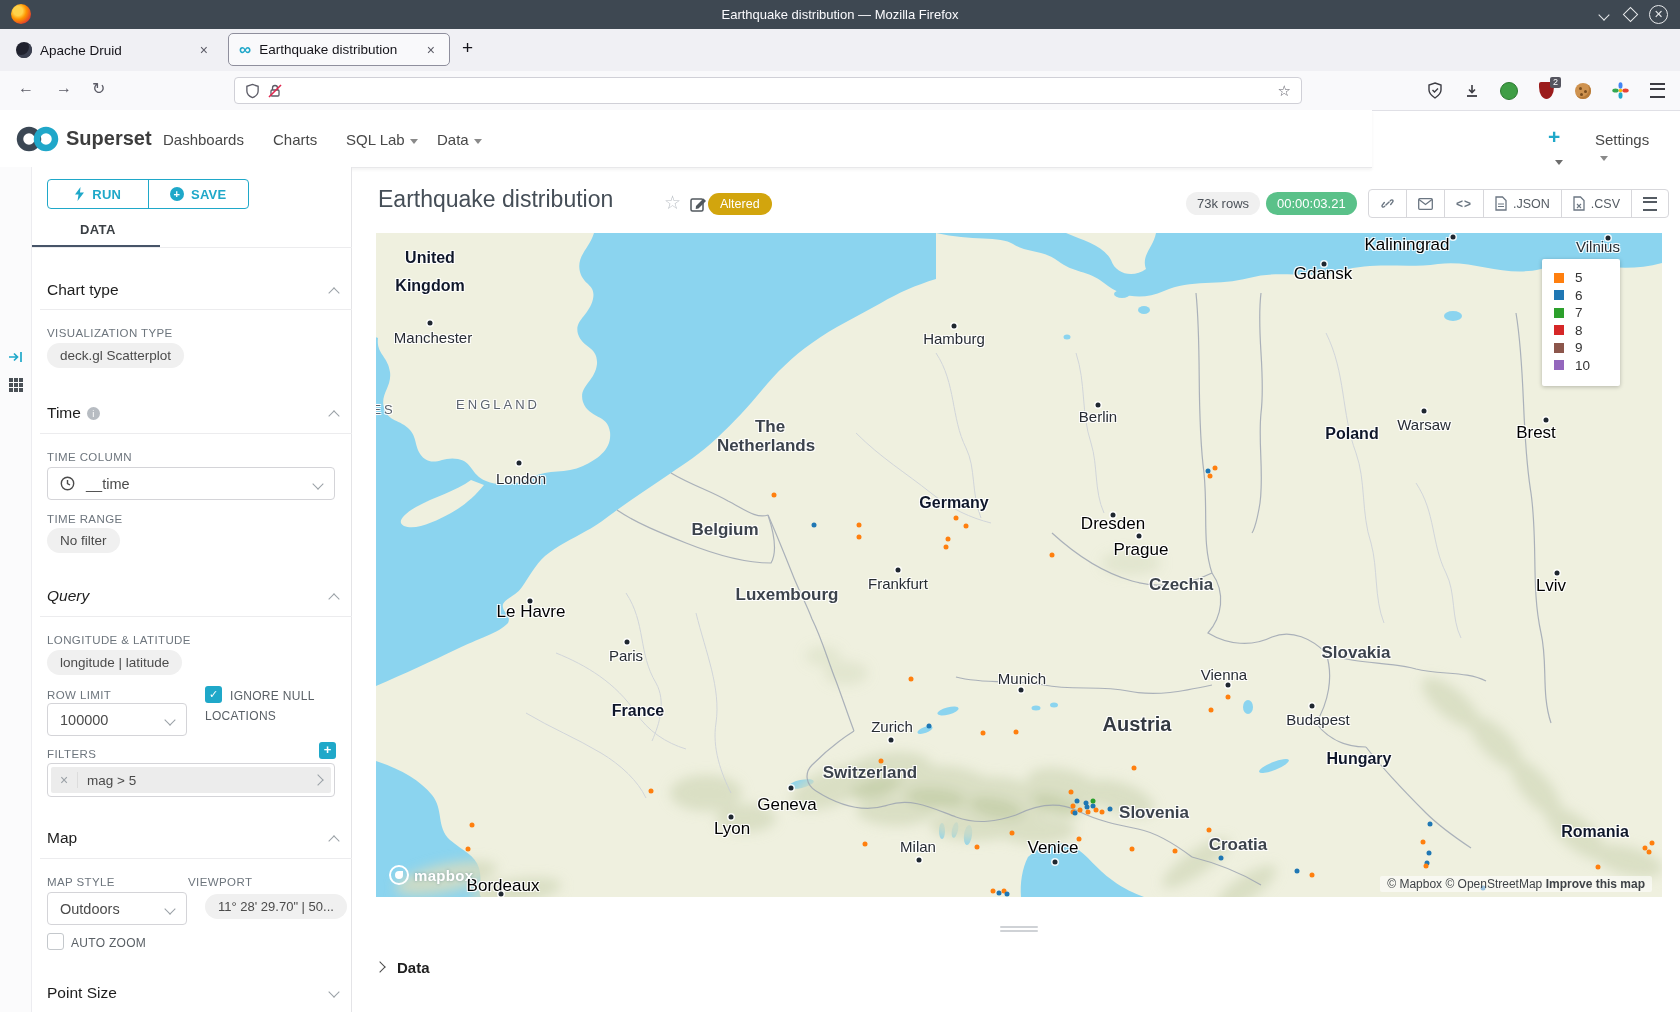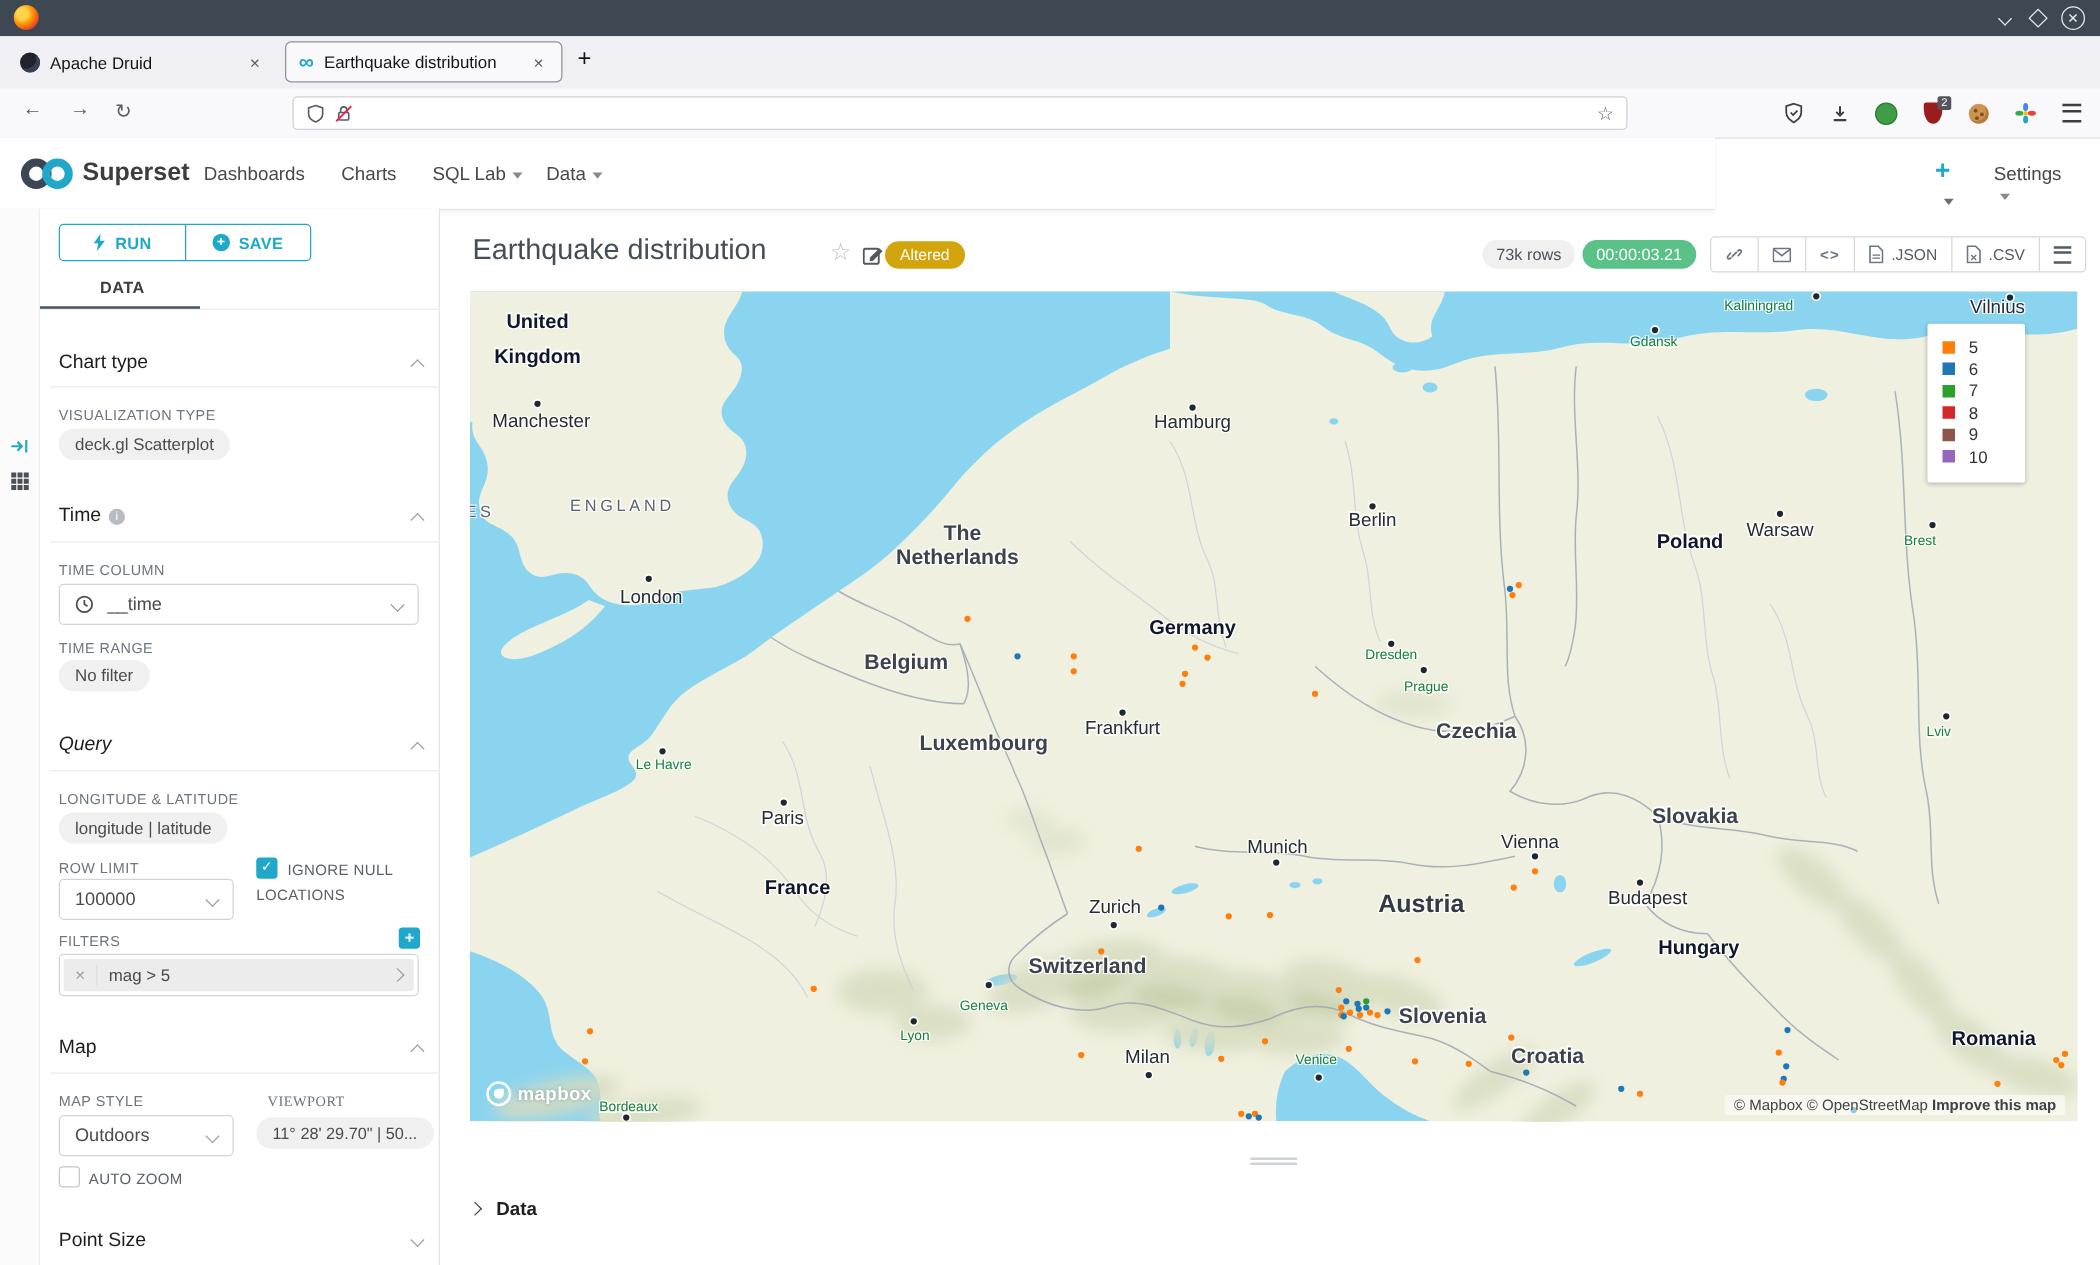--- a/index.html
+++ b/index.html
@@ -101,21 +101,21 @@
   .hamb2:after{content:"";position:absolute;left:0;top:2px;width:14px;height:2px;background:#545b63;}
   
   .map{left:376px;top:233px;width:1286px;height:664px;background:#eff0df;overflow:hidden;}
   .map svg.base{position:absolute;left:0;top:0;}
   .mlab{position:absolute;transform:translate(-50%,-50%);white-space:nowrap;color:#373d45;
         text-shadow:1px 1px 0 rgba(255,255,255,.9),-1px -1px 0 rgba(255,255,255,.9),1px -1px 0 rgba(255,255,255,.9),-1px 1px 0 rgba(255,255,255,.9);}
   .mlab.big{font-size:16px;font-weight:600;color:#0f172a;}
   .mlab.abig{font-size:20px;font-weight:600;color:#343a42;}
   .mlab.med{font-size:17px;font-weight:600;color:#3c434c;}
   .mlab.city{font-size:15px;font-weight:500;color:#272c33;}
-  .mlab.town{font-size:11px;font-weight:500;color:#15803d;}
+  .mlab.town{font-size:17px;font-weight:500;color:#000000;}
   .mlab.region{font-size:13px;font-weight:500;color:#5b636e;letter-spacing:3px;}
   .cdot{position:absolute;width:5px;height:5px;border-radius:50%;background:#1f2730;transform:translate(-50%,-50%);
         box-shadow:0 0 0 1.5px rgba(255,255,255,.85);}
   .pt{position:absolute;width:5px;height:5px;border-radius:50%;transform:translate(-50%,-50%);}
   .legend{position:absolute;left:1166px;top:26px;width:78px;height:127px;background:#fff;border-radius:2px;
           box-shadow:0 1px 4px rgba(0,0,0,.25);padding:10px 0 0 12px;box-sizing:border-box;}
   .legrow{display:flex;align-items:center;gap:11px;height:17.5px;}
   .legsq{width:10px;height:10px;}
   .leglab{font-size:13.5px;color:#333;}
   .attrib{position:absolute;right:10px;bottom:5px;background:rgba(255,255,255,.55);font-size:12px;color:#3f4347;
@@ -129,20 +129,21 @@
   .grip{left:1000px;top:926px;width:38px;height:7px;}
   .grip i{display:block;height:2px;background:#cfd2d6;border-radius:2px;margin-bottom:2px;}
   .datarow{left:376px;top:952px;width:1286px;height:30px;display:flex;align-items:center;gap:13px;}
   .datarow .t{font-size:15px;font-weight:bold;color:#1f1f1f;}
 </style>
 </head>
 <body>
 
 <div class="abs titlebar">
   <div class="fx-logo"></div>
+  <div class="win-title">Earthquake distribution — Mozilla Firefox</div>
   <div class="win-ctrl" style="right:72px;">
       <span class="chv down white"></span>
     </div>
   <div class="win-ctrl" style="right:44px;">
       <span class="diamond"></span>
     </div>
   <div class="win-ctrl" style="right:12px;">
       <span class="closebtn">✕</span>
     </div>
 </div>
@@ -310,21 +311,21 @@
     <span class="chipx">×</span>
     <span class="chiptext">mag &gt; 5</span>
     <span class="chv right chipchv"></span>
   </div>
 </div>
 
 <div class="abs sechead" style="left:47px;top:829px;">Map</div>
 <span class="abs chv up" style="left:330px;top:837px;"></span>
 <div class="abs divline" style="top:858px;"></div>
 <div class="abs seclabel" style="left:47px;top:876px;">MAP STYLE</div>
-<div class="abs seclabel" style="left:214px;top:876px;font-family:Liberation Serif, serif;">VIEWPORT</div>
+<div class="abs seclabel" style="left:188px;top:876px;">VIEWPORT</div>
 <div class="abs select" style="left:47px;top:892px;width:140px;height:33px;">
   <span>Outdoors</span>
     <span class="chv down"></span>
 </div>
 <div class="abs pill" style="left:205px;top:894px;max-width:128px;overflow:hidden;font-size:13px;">11° 28' 29.70" | 50...</div>
 <div class="abs checkbox off" style="left:47px;top:933px;"></div>
 <div class="abs cblabel" style="left:71px;top:936px;">AUTO ZOOM</div>
 
 <div class="abs sechead" style="left:47px;top:984px;">Point Size</div>
 <span class="abs chv down" style="left:330px;top:988px;"></span>

